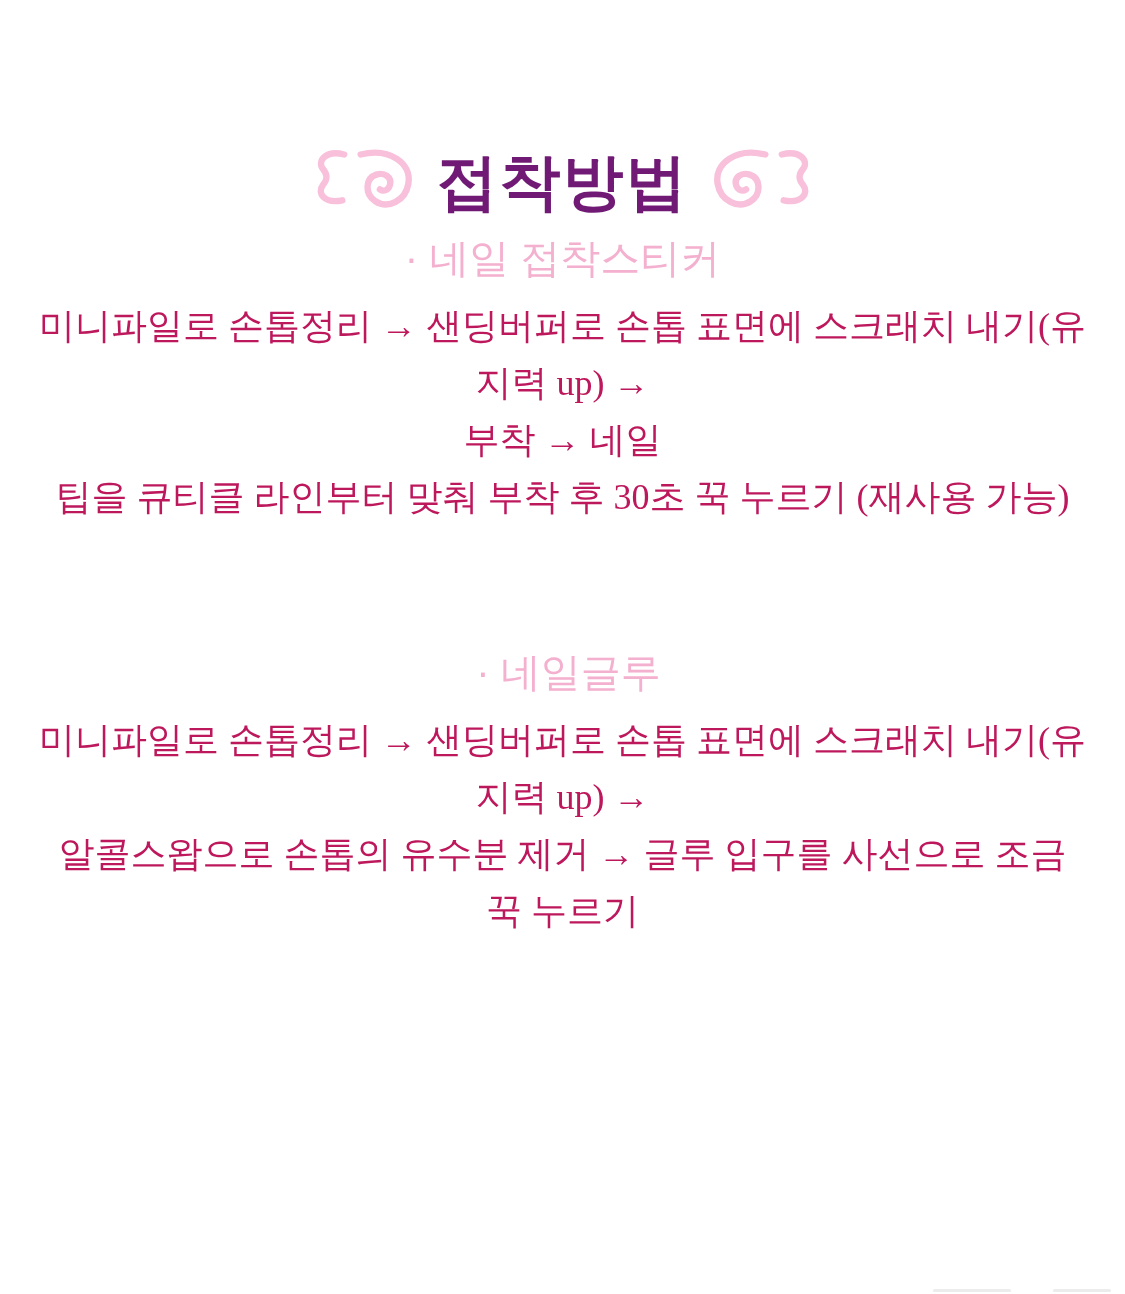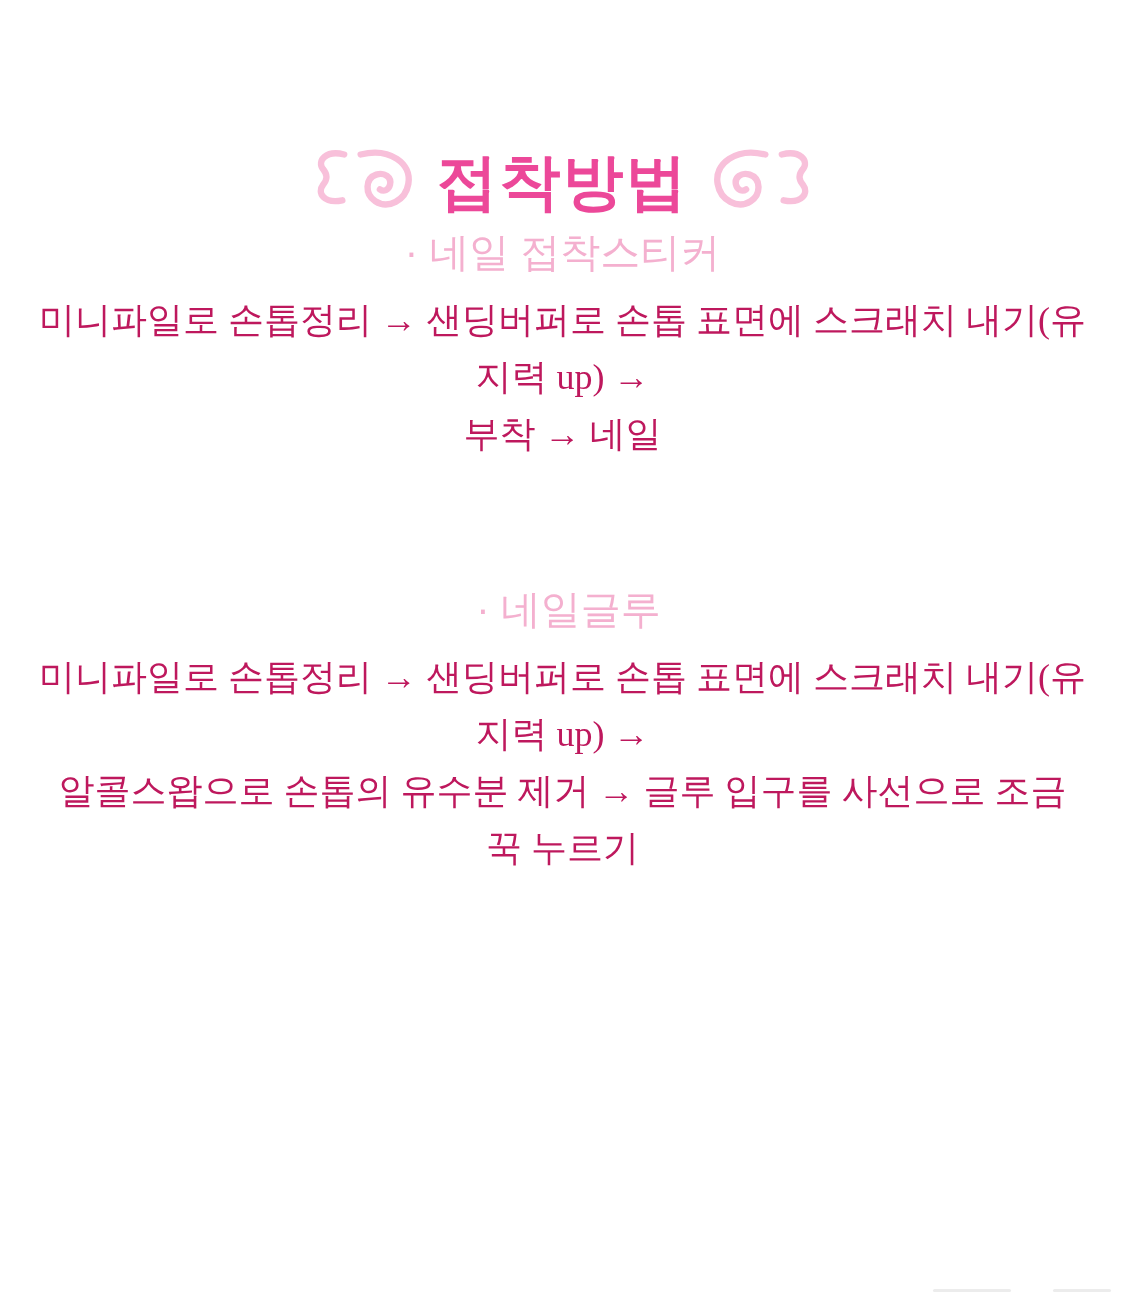--- a/index.html
+++ b/index.html
@@ -18,37 +18,37 @@
     align-items: center;
     justify-content: center;
     gap: 14px;
     height: 84px;
   }
   .page-title {
     font-family: "Liberation Sans", sans-serif;
     font-weight: 700;
     font-size: 61px;
     letter-spacing: 2px;
-    color: #ec4899;
+    color: #701a75;
     line-height: 84px;
     white-space: nowrap;
   }
   .flourish { width: 110px; height: 78px; flex: 0 0 auto; }
   .flourish svg { width: 100%; height: 100%; display: block; }
   .flourish.right svg { transform: scaleX(-1); }
   .section-heading {
     font-family: "Liberation Sans", sans-serif;
     font-weight: 400;
     font-size: 40px;
     color: #f4b0cf;
     text-align: center;
     line-height: 52px;
     white-space: nowrap;
   }
-  .heading-1 { margin-top: 2px; }
+  .heading-1 { margin-top: 8px; }
   .heading-2 { margin-top: 120px; margin-left: 12px; }
   .paragraph { margin-top: 14px; text-align: center; }
   .text-line {
     font-family: "Liberation Serif", serif;
     font-size: 36px;
     line-height: 57px;
     color: #be185d;
     text-align: center;
     white-space: nowrap;
   }
@@ -81,20 +81,21 @@
       </svg>
     </span>
   </div>
 
   <div class="section">
     <div class="section-heading heading-1">· 네일 접착스티커</div>
     <div class="paragraph">
       <div class="text-line">미니파일로 손톱정리 → 샌딩버퍼로 손톱 표면에 스크래치 내기(유</div>
       <div class="text-line">지력 up) →</div>
       <div class="text-line">부착 → 네일</div>
+      <div class="text-line">팁을 큐티클 라인부터 맞춰 부착 후 30초 꾹 누르기 (재사용 가능)</div>
     </div>
   </div>
 
   <div class="section">
     <div class="section-heading heading-2">· 네일글루</div>
     <div class="paragraph">
       <div class="text-line">미니파일로 손톱정리 → 샌딩버퍼로 손톱 표면에 스크래치 내기(유</div>
       <div class="text-line">지력 up) →</div>
       <div class="text-line">알콜스왑으로 손톱의 유수분 제거 → 글루 입구를 사선으로 조금</div>
       <div class="text-line">꾹 누르기</div>

